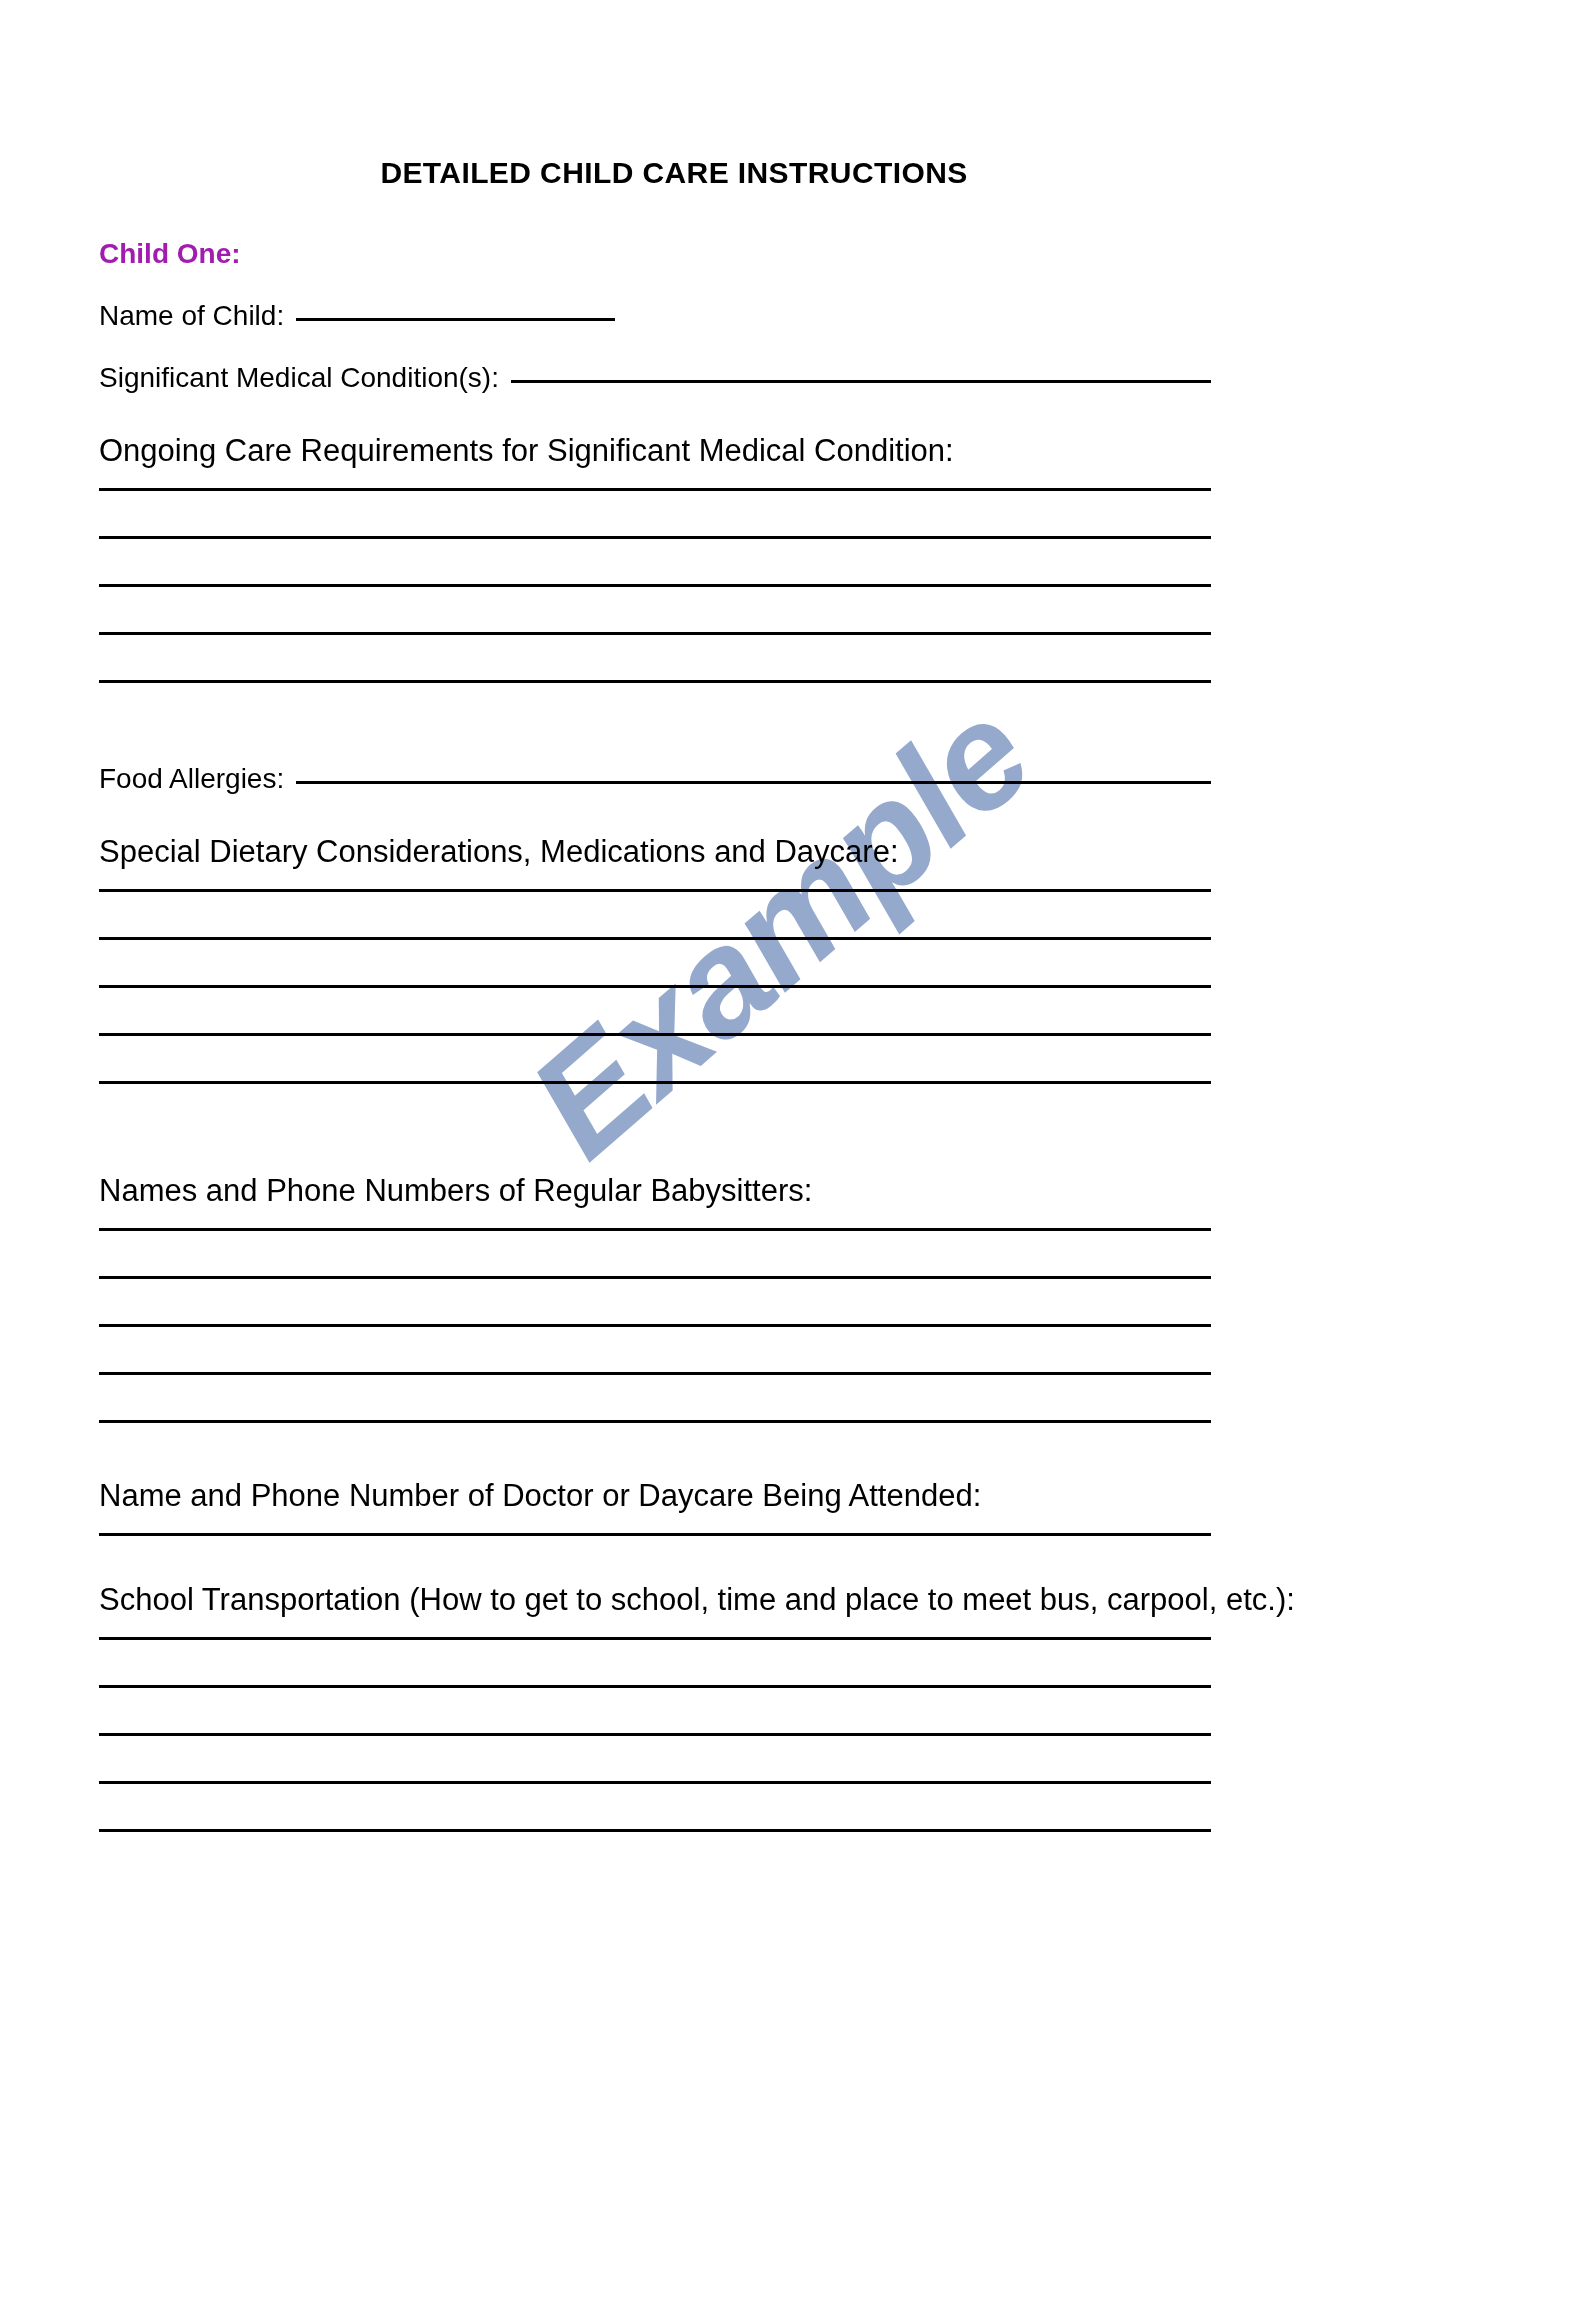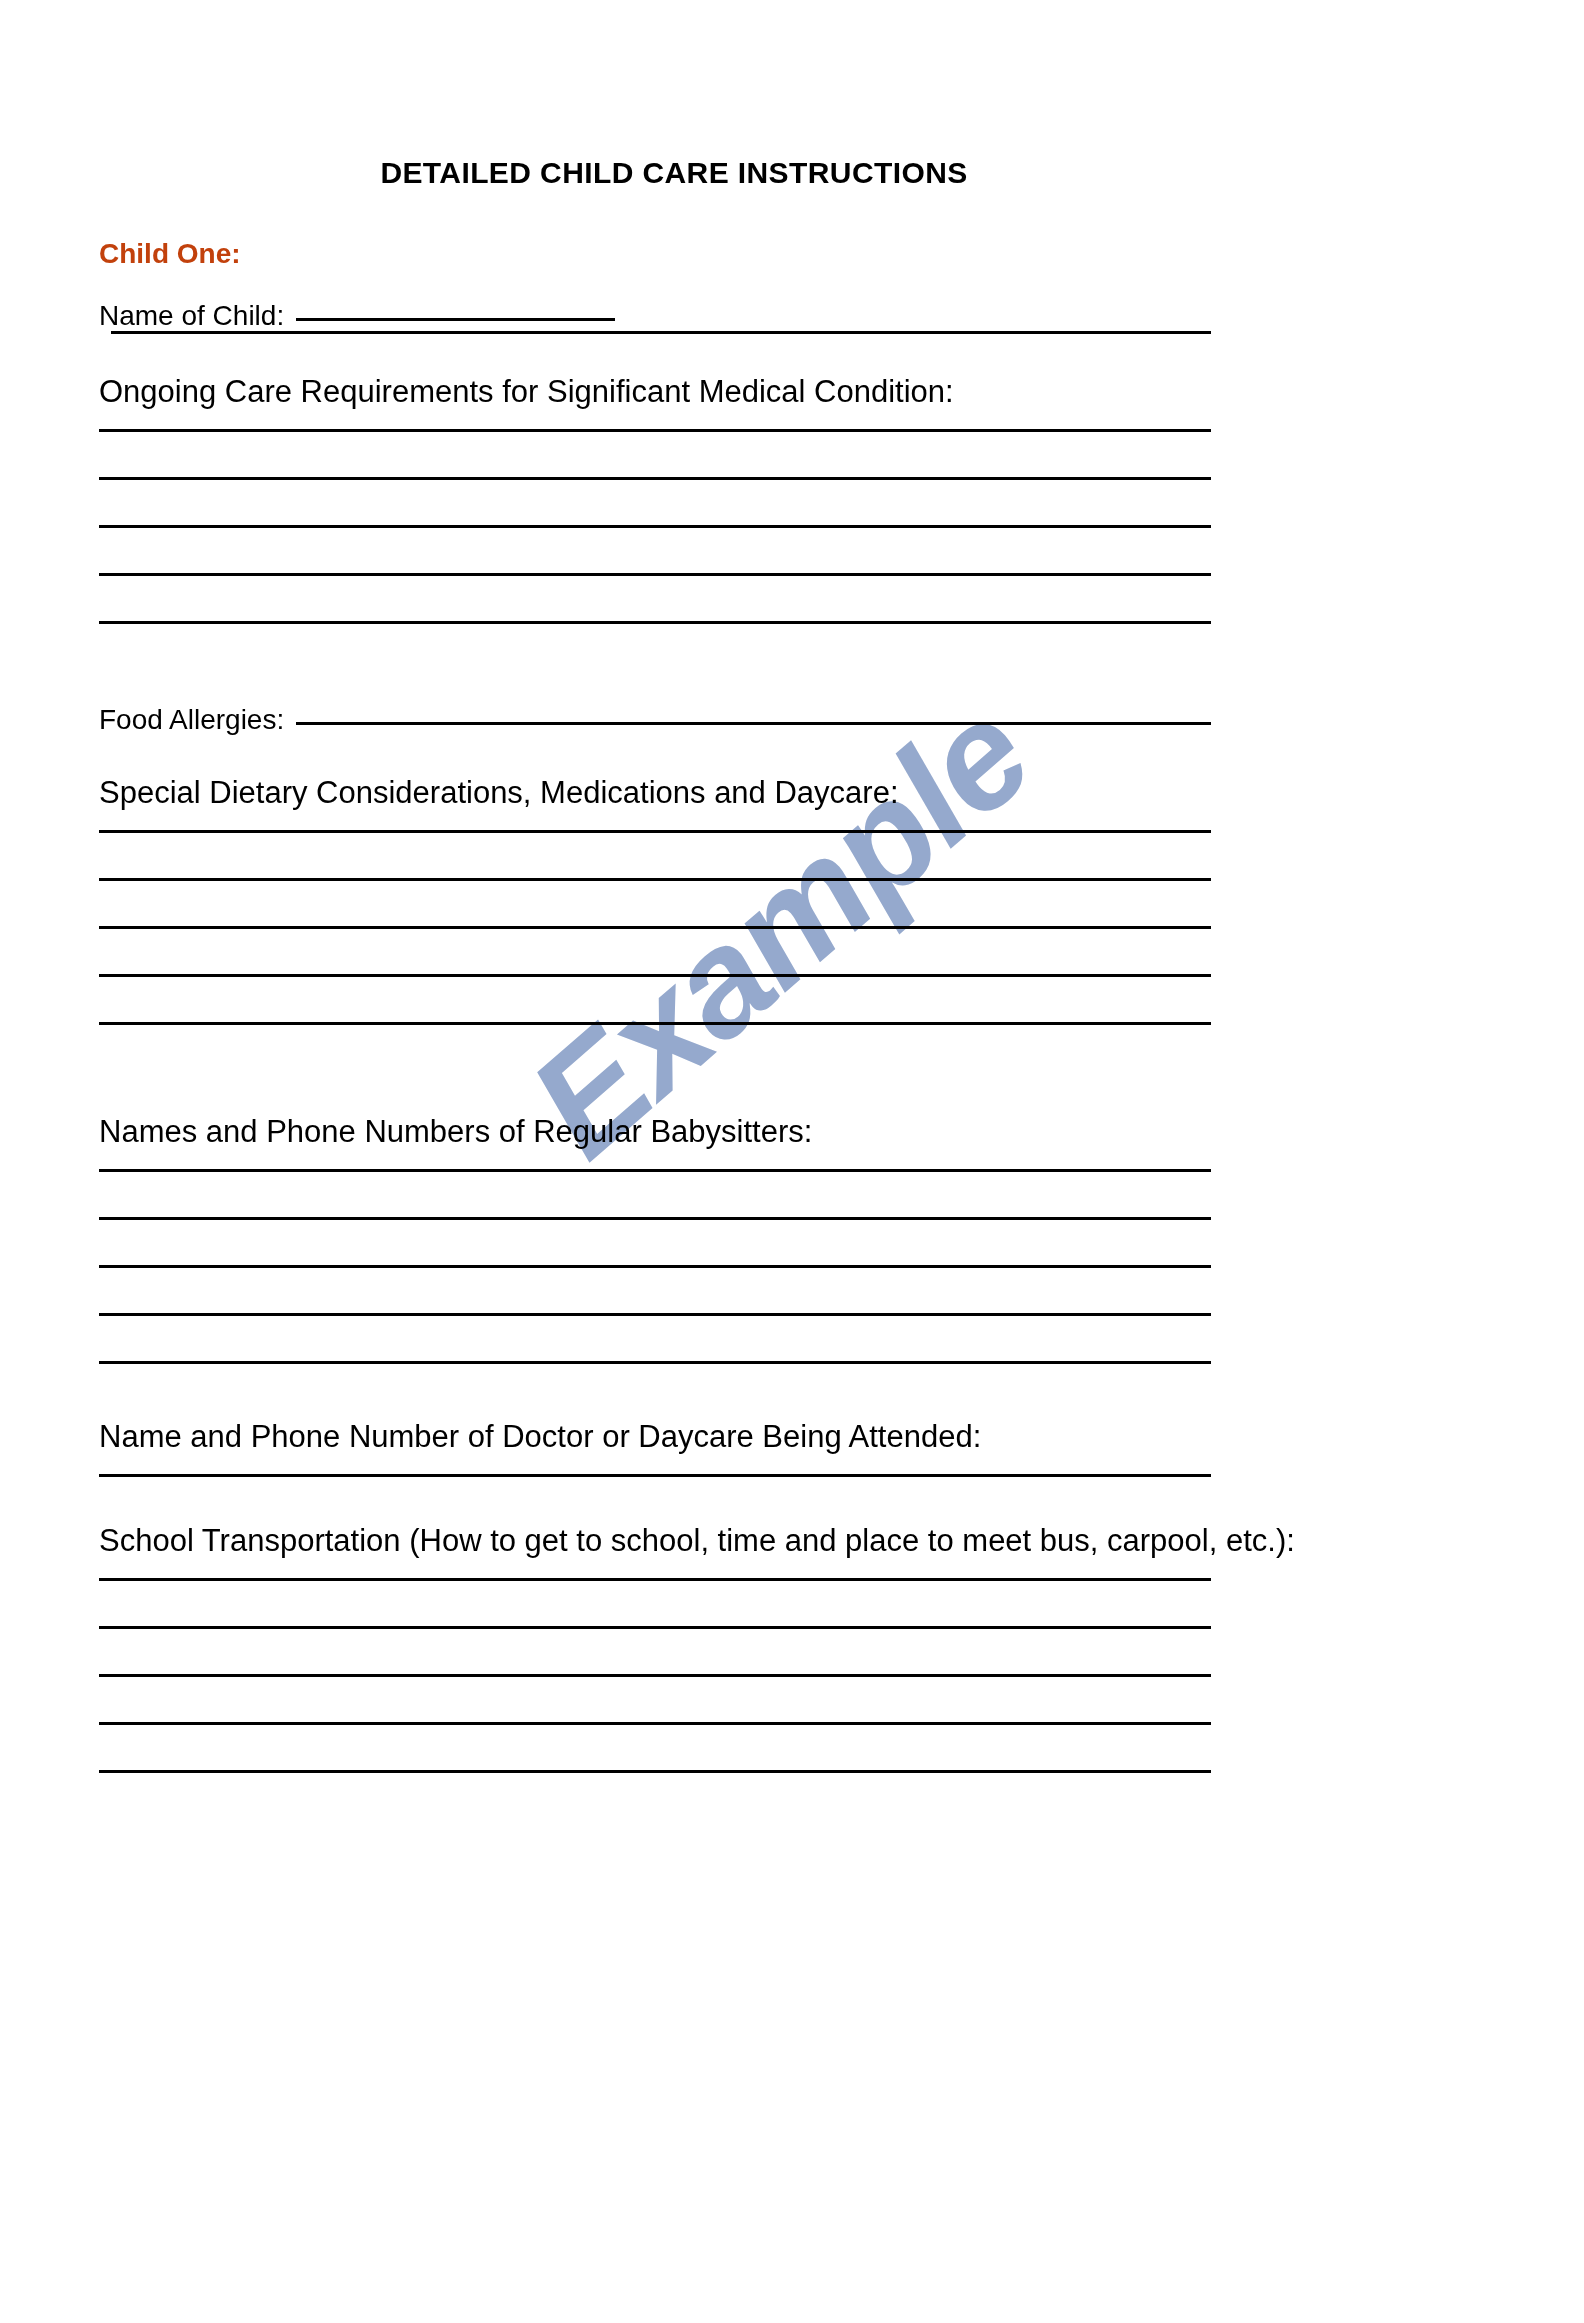--- a/index.html
+++ b/index.html
@@ -74,21 +74,21 @@
 
   .body-block {
     padding-left: 99px;
     padding-right: 97px;
     margin-top: 0;
   }
 
   .label-strong {
     font-size: 28px;
     font-weight: bold;
-    color: #c2410c;
+    color: #a21caf;
     line-height: 39px;
     white-space: nowrap;
   }
 
   .label {
     font-size: 31px;
     font-weight: normal;
     color: #000000;
     line-height: 39px;
     white-space: nowrap;
@@ -157,20 +157,21 @@
         <div class="gap-lg"></div>
 
         <div class="label-strong">Child One:</div>
 
         <div class="inline-field">
           <span class="ftext">Name of Child:</span>
           <span class="frule short"></span>
         </div>
 
         <div class="inline-field">
+          <span class="ftext">Significant Medical Condition(s):</span>
           <span class="frule grow"></span>
         </div>
 
         <div class="gap-md"></div>
 
         <div class="label">Ongoing Care Requirements for Significant Medical Condition:</div>
         <div class="rule-block">
           <div class="rule-line"></div>
           <div class="rule-line"></div>
           <div class="rule-line"></div>

